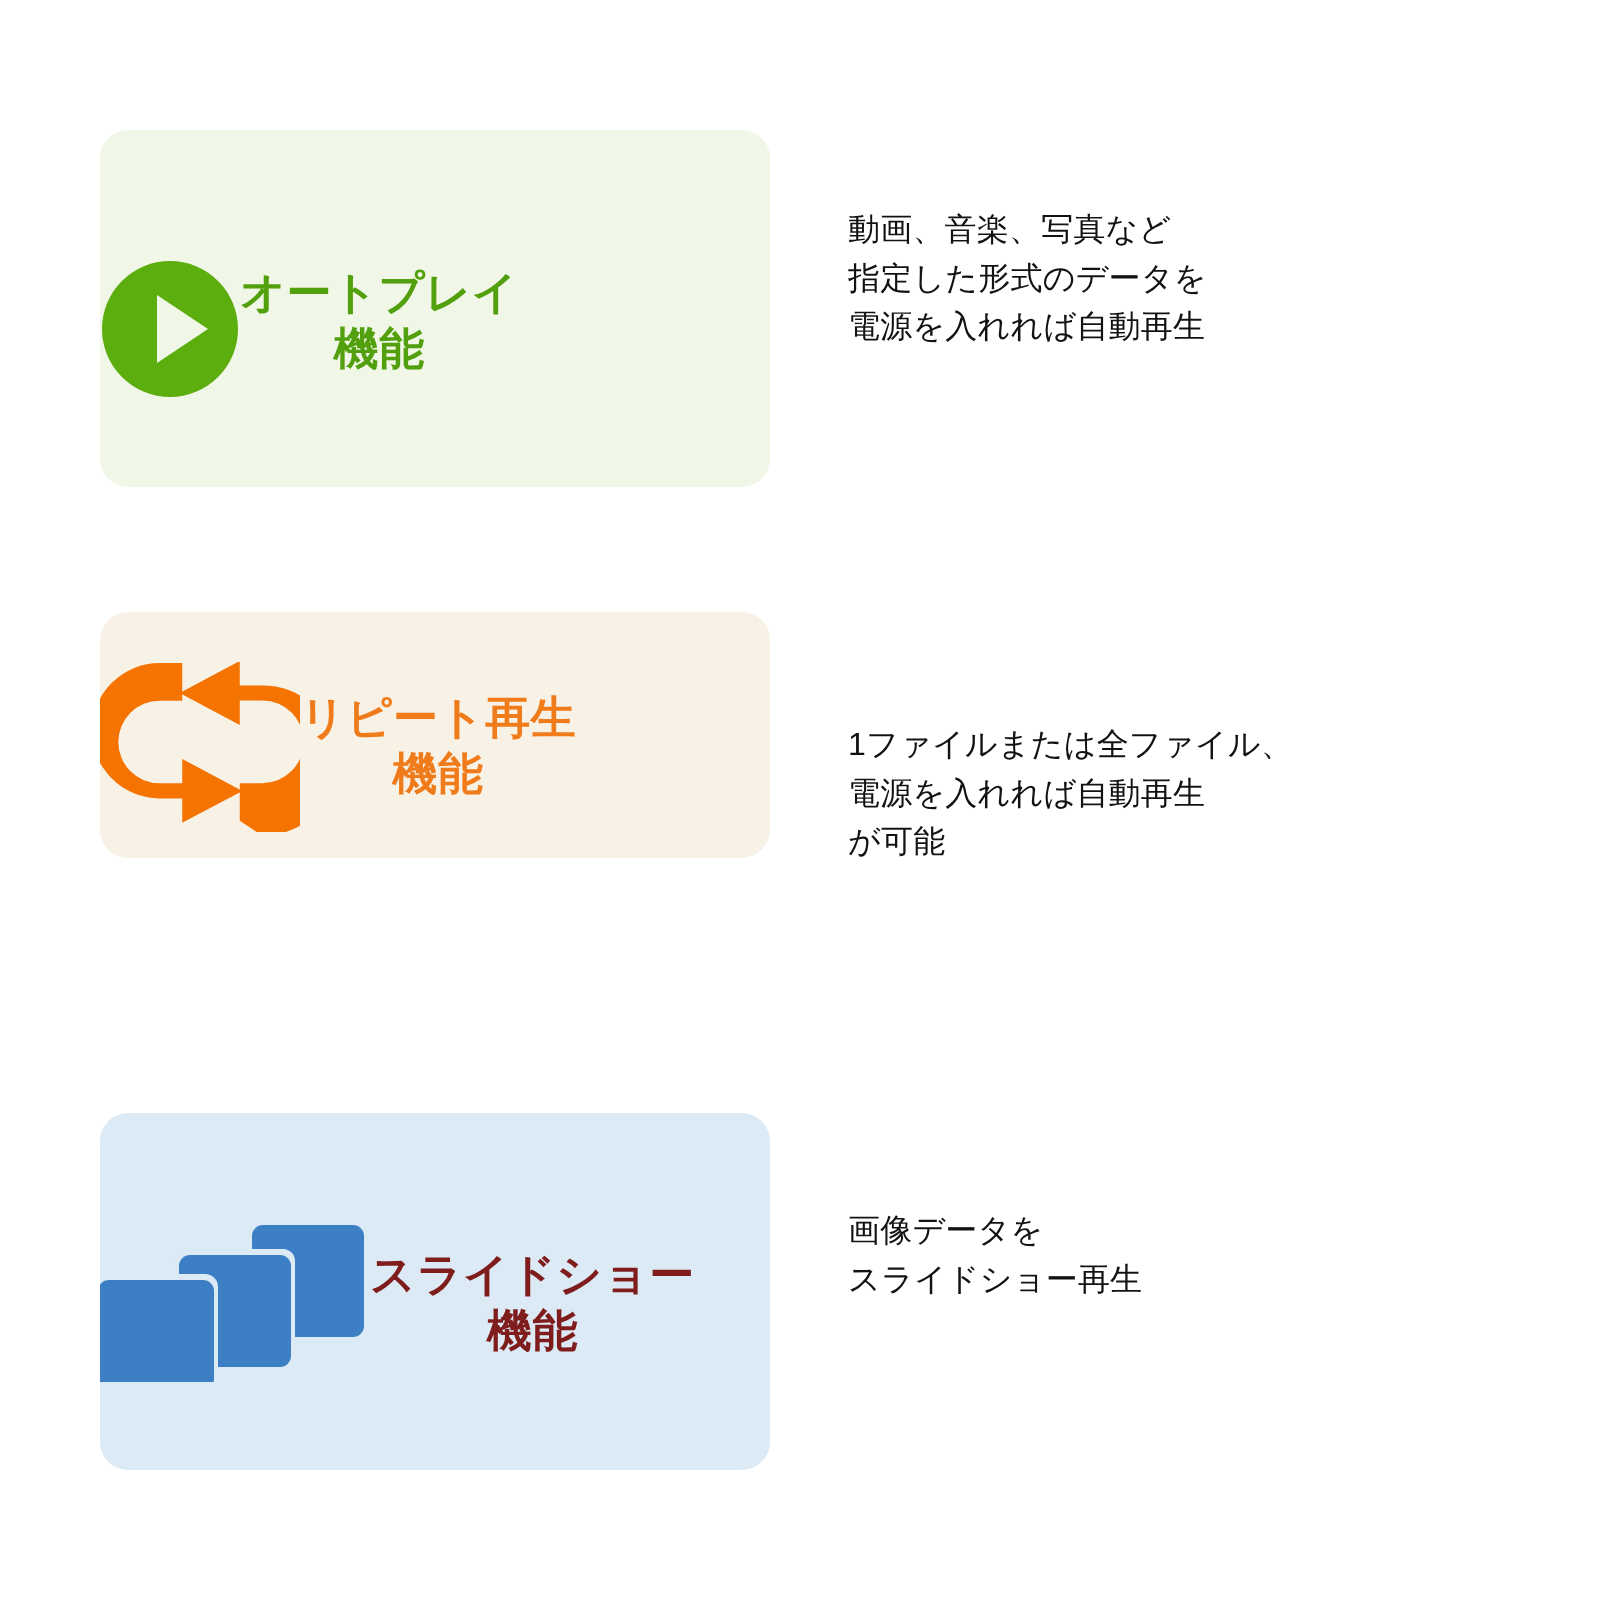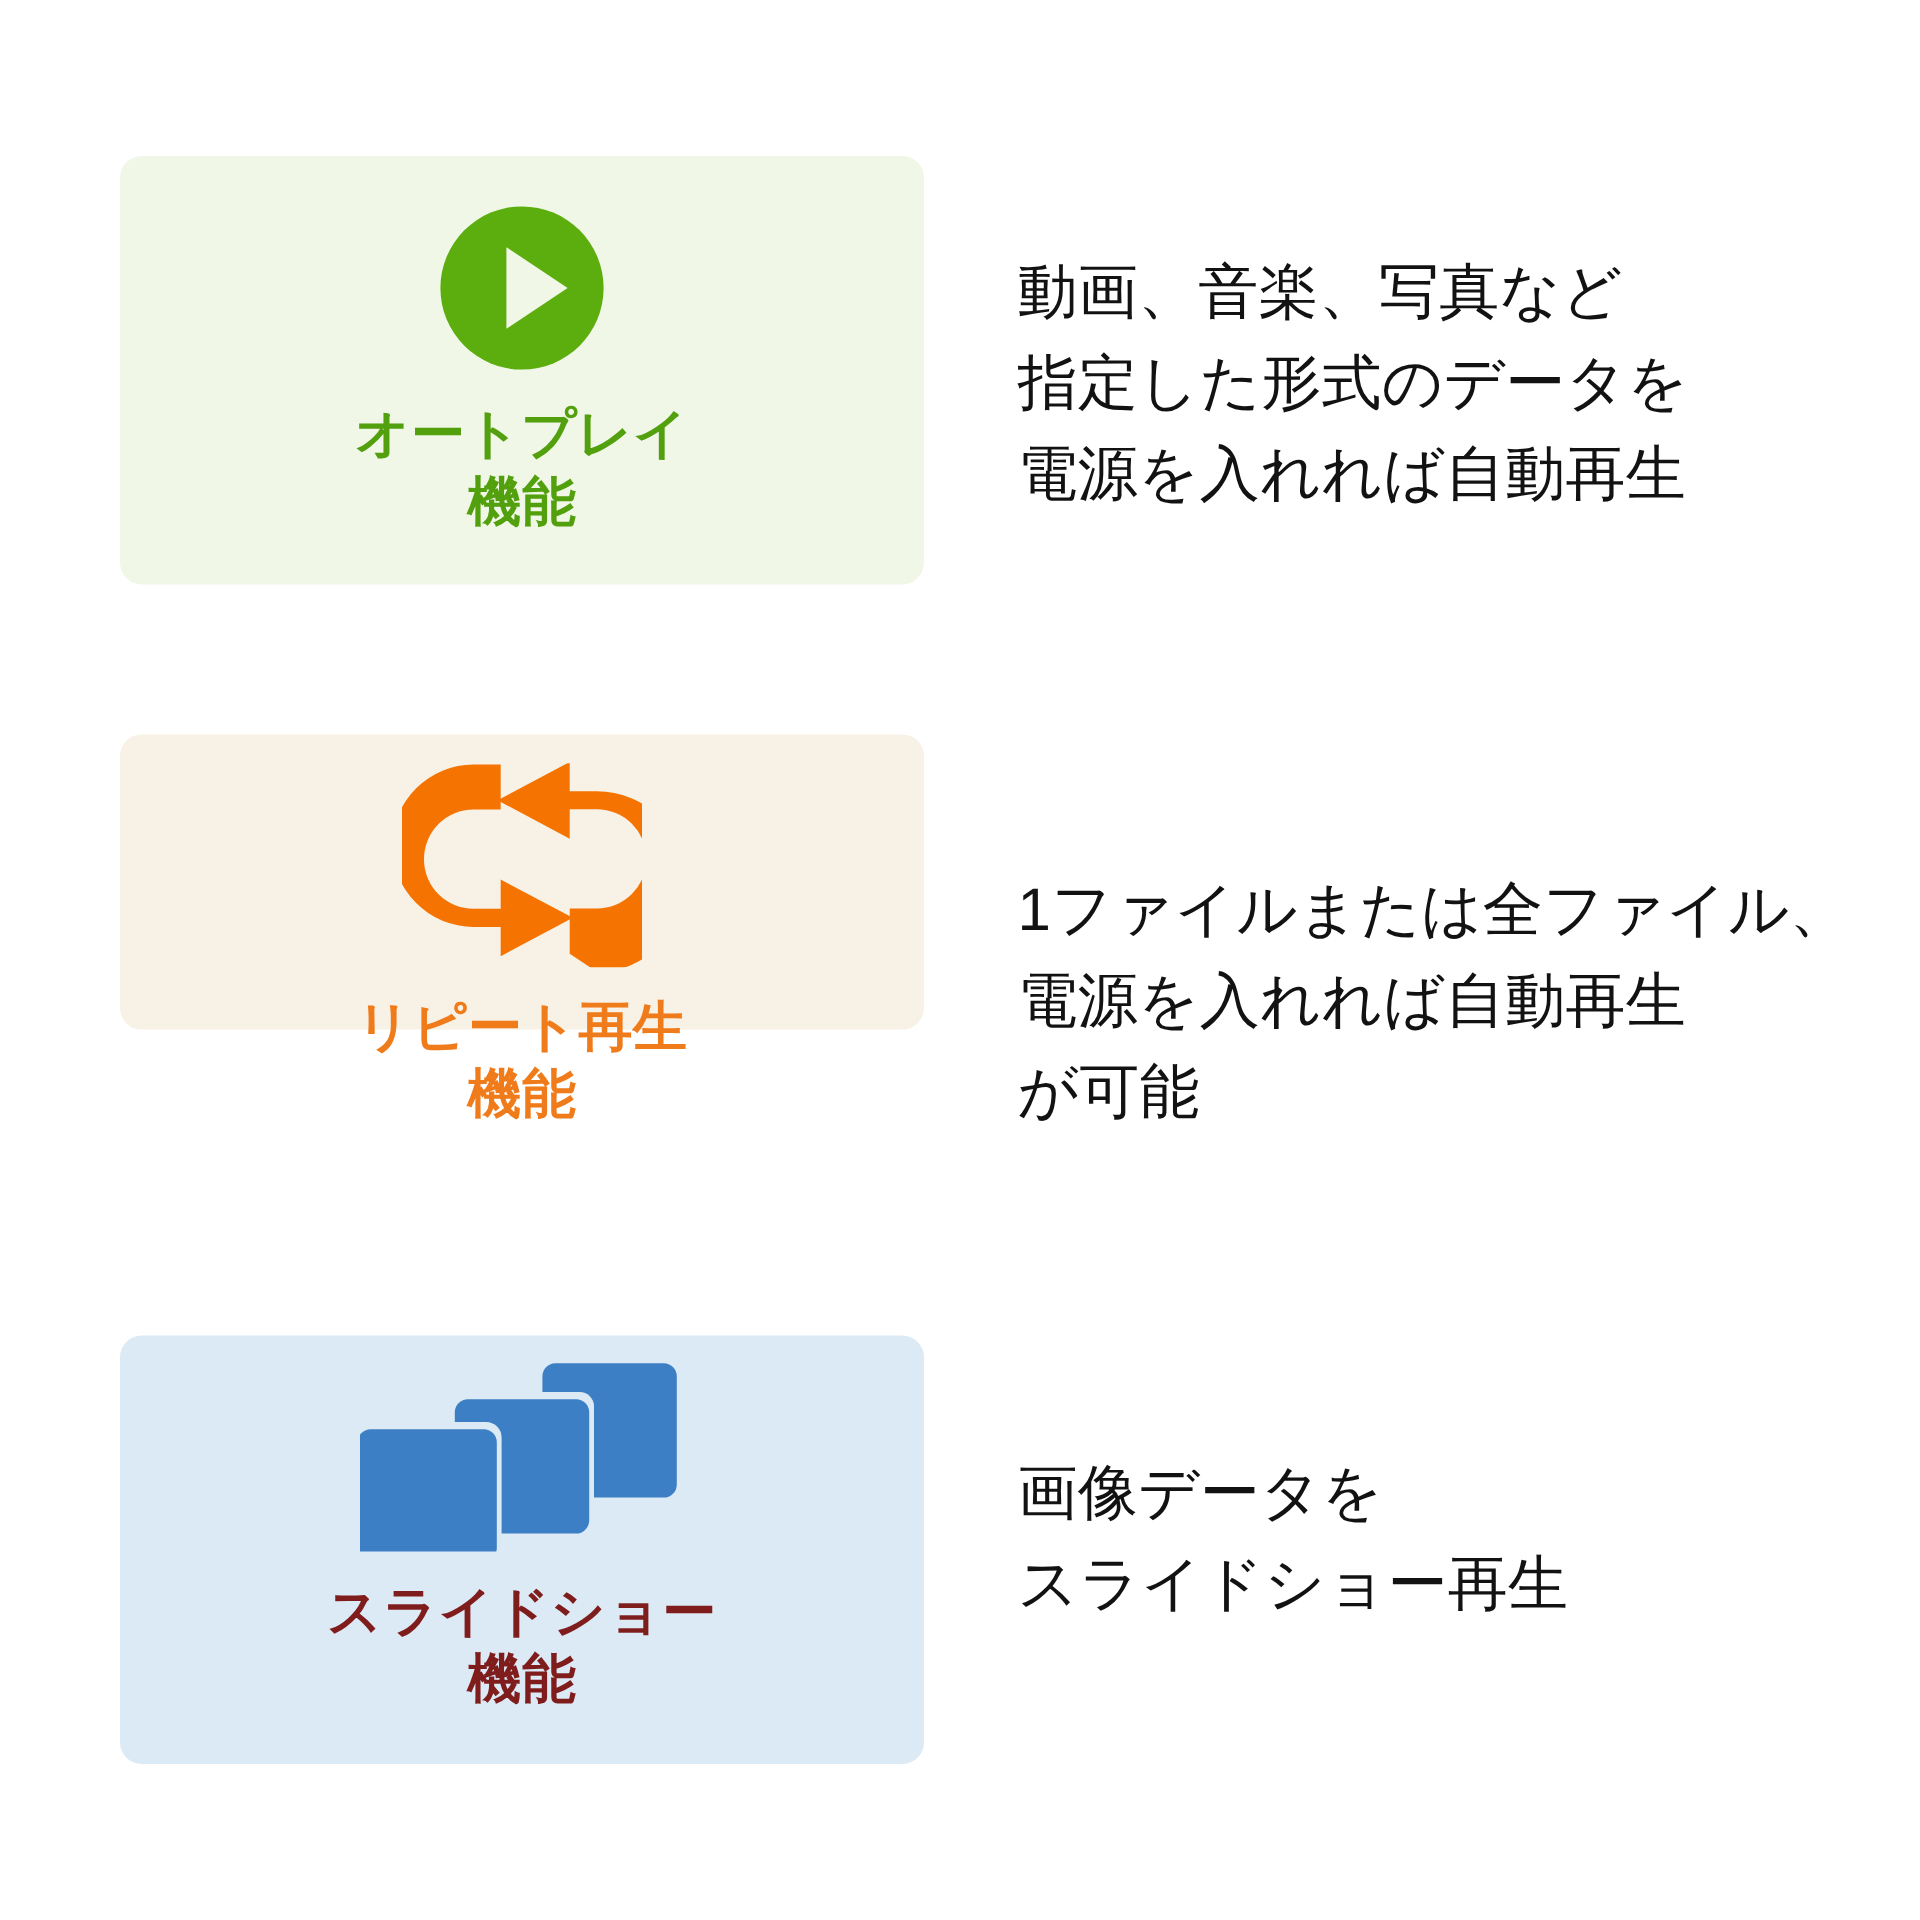--- a/index.html
+++ b/index.html
@@ -31,24 +31,24 @@
   #row-0 { top: 130px; }
   #row-1 { top: 612px; }
   #row-2 { top: 1113px; }
 
   .feature-card {
     position: absolute;
     left: 100px;
     top: 0;
     width: 670px;
     height: 357px;
-    border-radius: 18px;
+    border-radius: 28px;
     box-sizing: border-box;
     display: flex;
-    flex-direction: column;
+    flex-direction: row;
     align-items: center;
   }
   #card-0 { background: #F1F7E7; height: 357px; }
   #card-1 { background: #F8F1E5; height: 246px; }
   #card-2 { background: #DCEAF5; height: 357px; }
 
   .card-icon {
     position: relative;
     display: block;
   }
@@ -68,21 +68,21 @@
   #title-1 { color: #F07B1A; margin-top: 22px; }
   #title-2 { color: #7f1d1d; margin-top: 22px; }
 
   
   .feature-desc {
     position: absolute;
     left: 848px;
     top: 0;
     width: 700px;
     color: #121212;
-    font-size: 50px;
+    font-size: 32px;
     font-weight: normal;
     line-height: 1.52;
     letter-spacing: 0.2px;
     white-space: pre-line;
   }
   #desc-0 { top: 75px; }
   #desc-1 { top: 108px; }
   #desc-2 { top: 93px; }
 
   

